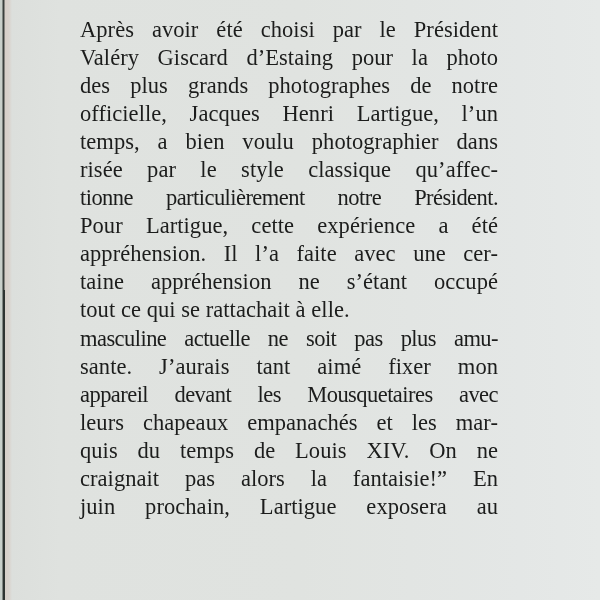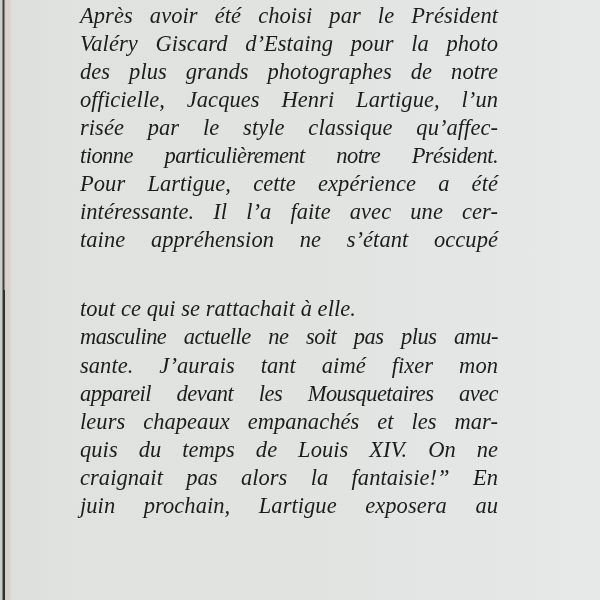--- a/index.html
+++ b/index.html
@@ -34,59 +34,58 @@
       position: absolute;
       left: 3px;
       top: 290px;
       width: 2px;
       height: 310px;
       background: #2f3330;
     }
     .column {
       position: absolute;
       left: 80px;
-      top: 2px;
+      top: 16px;
       width: 418px;
-      font-style: italic;
     }
     .line {
       display: block;
       height: 28.05px;
       line-height: 28.05px;
       font-size: 22.5px;
       text-align: justify;
       text-align-last: justify;
       white-space: nowrap;
       overflow: visible;
       letter-spacing: 0.05px;
     }
     .line.last {
       text-align-last: left;
-      margin-top: 41px;
     }
     .line.tight {
       letter-spacing: -0.55px;
       word-spacing: -1px;
     }
   </style>
 </head>
 <body>
 
 <div class="page">
   <div class="left-rule"></div>
 
   <div class="column">
     <span class="line">Après avoir été choisi par le Président</span>
     <span class="line">Valéry Giscard d’Estaing pour la photo</span>
     <span class="line">des plus grands photographes de notre</span>
     <span class="line">officielle, Jacques Henri Lartigue, l’un</span>
+    <span class="line">temps, a bien voulu photographier dans</span>
     <span class="line">risée par le style classique qu’affec-</span>
     <span class="line tight">tionne particulièrement notre Président.</span>
     <span class="line">Pour Lartigue, cette expérience a été</span>
-    <span class="line">intéressante. Il l’a faite avec une cer-</span>
+    <span class="line">appréhension. Il l’a faite avec une cer-</span>
     <span class="line">taine appréhension ne s’étant occupé</span>
     <span class="line last">tout ce qui se rattachait à elle.</span>
     <span class="line tight">masculine actuelle ne soit pas plus amu-</span>
     <span class="line">sante. J’aurais tant aimé fixer mon</span>
     <span class="line tight">appareil devant les Mousquetaires avec</span>
     <span class="line">leurs chapeaux empanachés et les mar-</span>
     <span class="line">quis du temps de Louis XIV. On ne</span>
     <span class="line">craignait pas alors la fantaisie!” En</span>
     <span class="line">juin prochain, Lartigue exposera au</span>
   </div>

